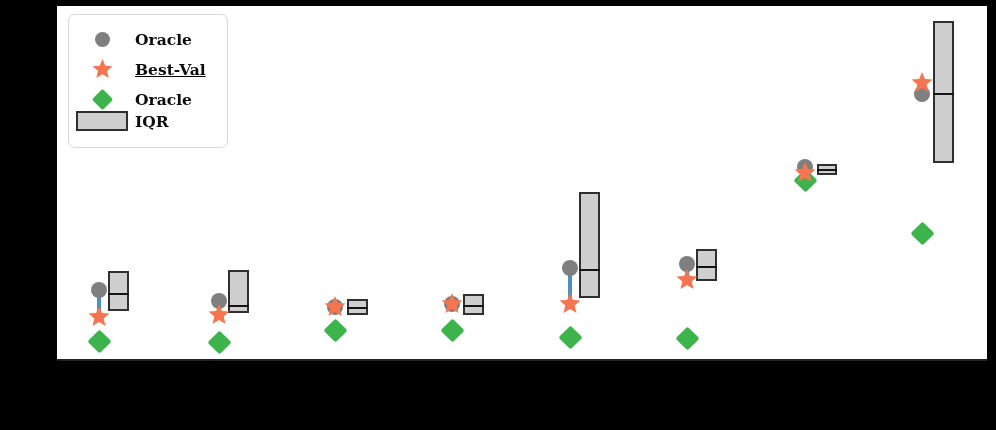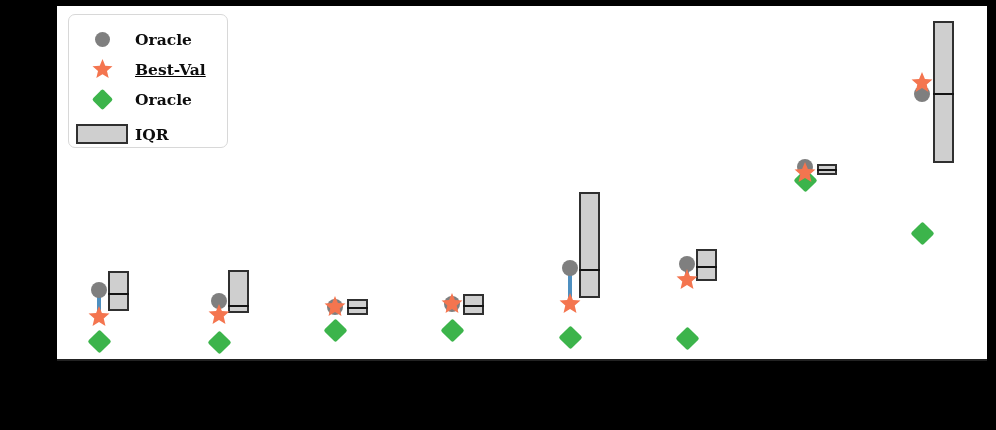--- a/index.html
+++ b/index.html
@@ -131,21 +131,21 @@
           </svg>
         </span>
         <span class="legend-label">Best-Val</span>
       </div>
       <div class="legend-row" style="top: 69px;">
         <span class="legend-sym">
           <span style="display:block;width:15px;height:15px;background:#3cb44b;transform:rotate(45deg);border-radius:2px;"></span>
         </span>
         <span class="legend-label">Oracle</span>
       </div>
-      <div class="legend-row" style="top: 104px; text-align: center;">
+      <div class="legend-row" style="top: 91px; text-align: center;">
         <span class="legend-sym">
           <span class="lg-box"></span>
         </span>
         <span class="legend-label">IQR</span>
       </div>
     </div>
 
 </div>
 
 </body></html>

